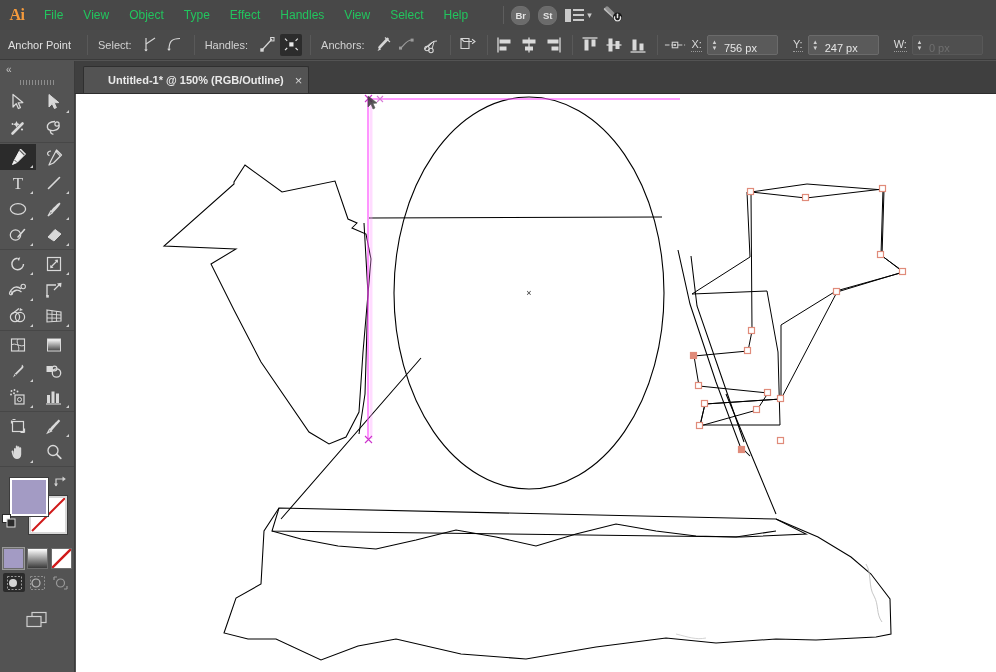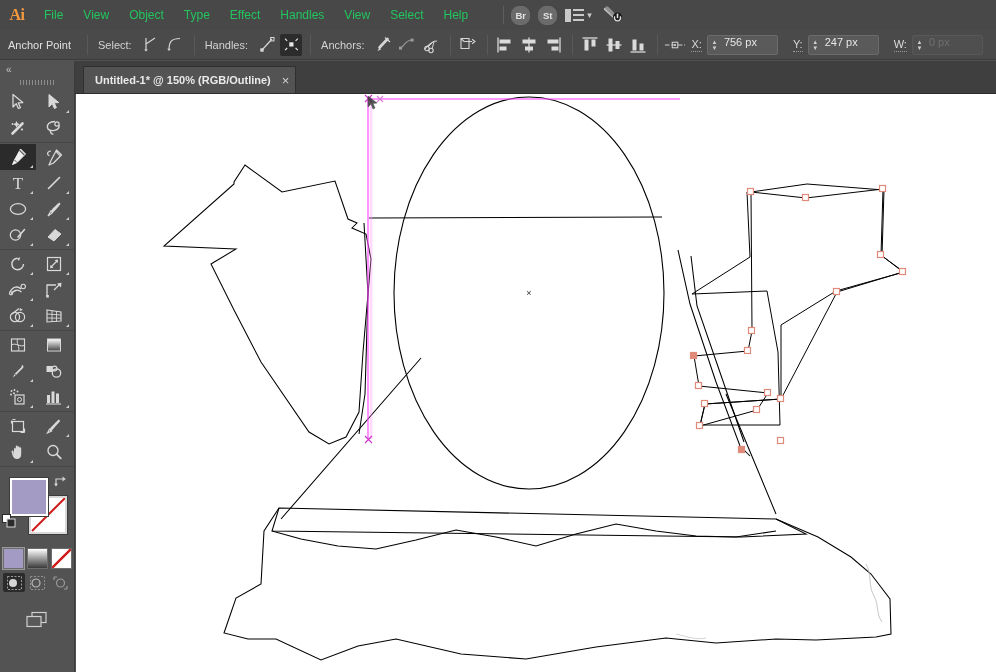--- a/index.html
+++ b/index.html
@@ -51,21 +51,21 @@
   .cb-label { font-size: 11px; color: #d2d2d2; margin: 0 8px 0 4px; white-space: nowrap; }
   .cb-title { font-size: 11px; color: #e0e0e0; padding: 0 10px 0 8px; white-space: nowrap; }
   .cb-sep { width: 1px; height: 20px; background: #595959; margin: 0 6px; }
   .cb-btn {
     width: 22px; height: 22px; border-radius: 2px;
     display: flex; align-items: center; justify-content: center;
     margin-right: 2px; cursor: pointer;
   }
   .cb-btn.active { background: #2c2c2c; }
   .cb-field {
-    display: flex; align-items: flex-start; height: 20px;
+    display: flex; align-items: flex-end; height: 20px;
     background: #5a5a5a; border: 1px solid #6b6b6b; border-radius: 2px;
     margin-right: 12px;
   }
   .cb-field .stepper {
     width: 13px; height: 18px; display: flex; flex-direction: column;
     align-items: center; justify-content: center; cursor: pointer;
     color: #cfcfcf; font-size: 6px; line-height: 6px;
   }
   .cb-field input {
     background: transparent; border: 0; outline: none;
@@ -82,21 +82,21 @@
   #tabbar {
     position: absolute; left: 75px; top: 61px; width: 921px; height: 33px;
     background: #3f3f3f; border-bottom: 1px solid #2d2d2d;
     display: flex; align-items: flex-end;
   }
   #doc-tab {
     height: 27px; background: #535353; border: 1px solid #2f2f2f; border-bottom: none;
     display: flex; align-items: center; padding: 0 6px 0 11px;
     margin-left: 8px; cursor: pointer; border-radius: 2px 2px 0 0;
   }
-  #doc-tab .t { font-size: 11px; color: #eaeaea; font-weight: bold; }
+  #doc-tab .t { font-size: 11px; color: #eaeaea; font-weight: bold; margin-left: 13px; }
   #doc-tab .x { font-size: 13px; color: #d2d2d2; margin-left: 11px; cursor: pointer; line-height: 13px; }
 
   
   #toolbar {
     position: absolute; left: 0; top: 61px; width: 75px; height: 611px;
     background: #535353; border-right: 1px solid #3b3b3b;
   }
   #tb-collapse { height: 16px; display: flex; align-items: center; padding-left: 6px;
                  color: #c6c6c6; font-size: 10px; cursor: pointer; }
   #tb-grip { height: 11px; display: flex; align-items: center; justify-content: center; }

